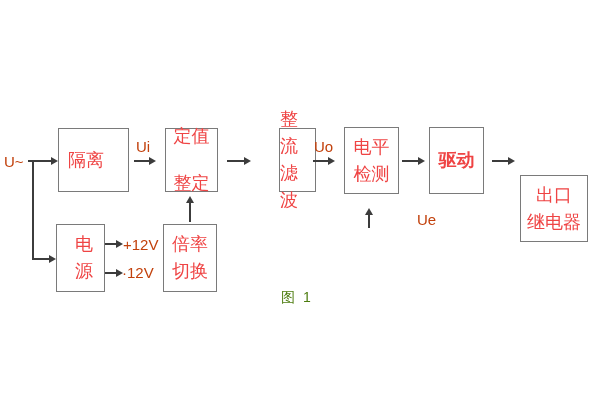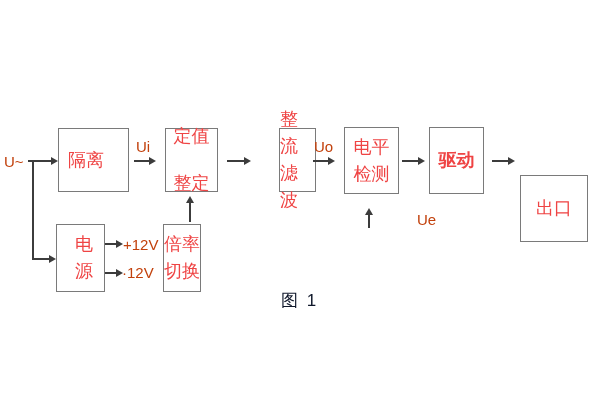--- a/index.html
+++ b/index.html
@@ -9,21 +9,21 @@
     overflow:hidden;
   }
   .box{
     position:absolute;border:1.5px solid #7a7a7a;background:#ffffff;
     display:flex;flex-direction:column;justify-content:center;align-items:center;
     font-size:18px;line-height:27px;box-sizing:border-box;color:#ef4444;
   }
   .box.left{align-items:flex-start;padding-left:9px;}
   .box.left2{align-items:flex-start;padding-left:18px;}
   .sig{position:absolute;font-size:15px;color:#c2410c;white-space:nowrap;}
-  .caption{position:absolute;font-size:17px;color:#0f172a;letter-spacing:2px;}
+  .caption{position:absolute;font-size:14px;color:#4d7c0f;letter-spacing:2px;}
   .arrow-h{position:absolute;height:1.5px;background:#3c3c3c;}
   .arrow-h::after{
     content:"";position:absolute;right:-7px;top:-3.2px;width:0;height:0;
     border-left:7px solid #3c3c3c;border-top:4px solid transparent;border-bottom:4px solid transparent;
   }
   .line-v{position:absolute;width:1.5px;background:#3c3c3c;}
   .arrow-v{position:absolute;width:1.5px;background:#3c3c3c;}
   .arrow-v::after{
     content:"";position:absolute;top:-7px;left:-3.2px;width:0;height:0;
     border-bottom:7px solid #3c3c3c;border-left:4px solid transparent;border-right:4px solid transparent;
@@ -54,27 +54,28 @@
     <span>电平</span>
     <span>检测</span>
   </div>
 
   <div class="box" style="left:429px;top:127px;width:55px;height:67px;font-weight:bold;">
     <span>驱动</span>
   </div>
 
   <div class="box" style="left:520px;top:127px;width:68px;height:67px;margin-top:48px;">
     <span>出口</span>
+    <span>继电器</span>
   </div>
 
   <div class="box left2" style="left:56px;top:224px;width:49px;height:68px;">
     <span>电源</span>
   </div>
 
-  <div class="box" style="left:163px;top:224px;width:38px;height:68px;">
+  <div class="box" style="left:163px;top:224px;width:54px;height:68px;">
     <span>倍率</span>
     <span>切换</span>
   </div>
 
 
   <div class="arrow-h" style="left:28px;top:160px;width:23px;"></div>
   <div class="line-v" style="left:32px;top:161px;height:97px;"></div>
   <div class="arrow-h" style="left:32px;top:258px;width:17px;"></div>
 
   <span class="sig" style="left:136px;top:138px;">Ui</span>

